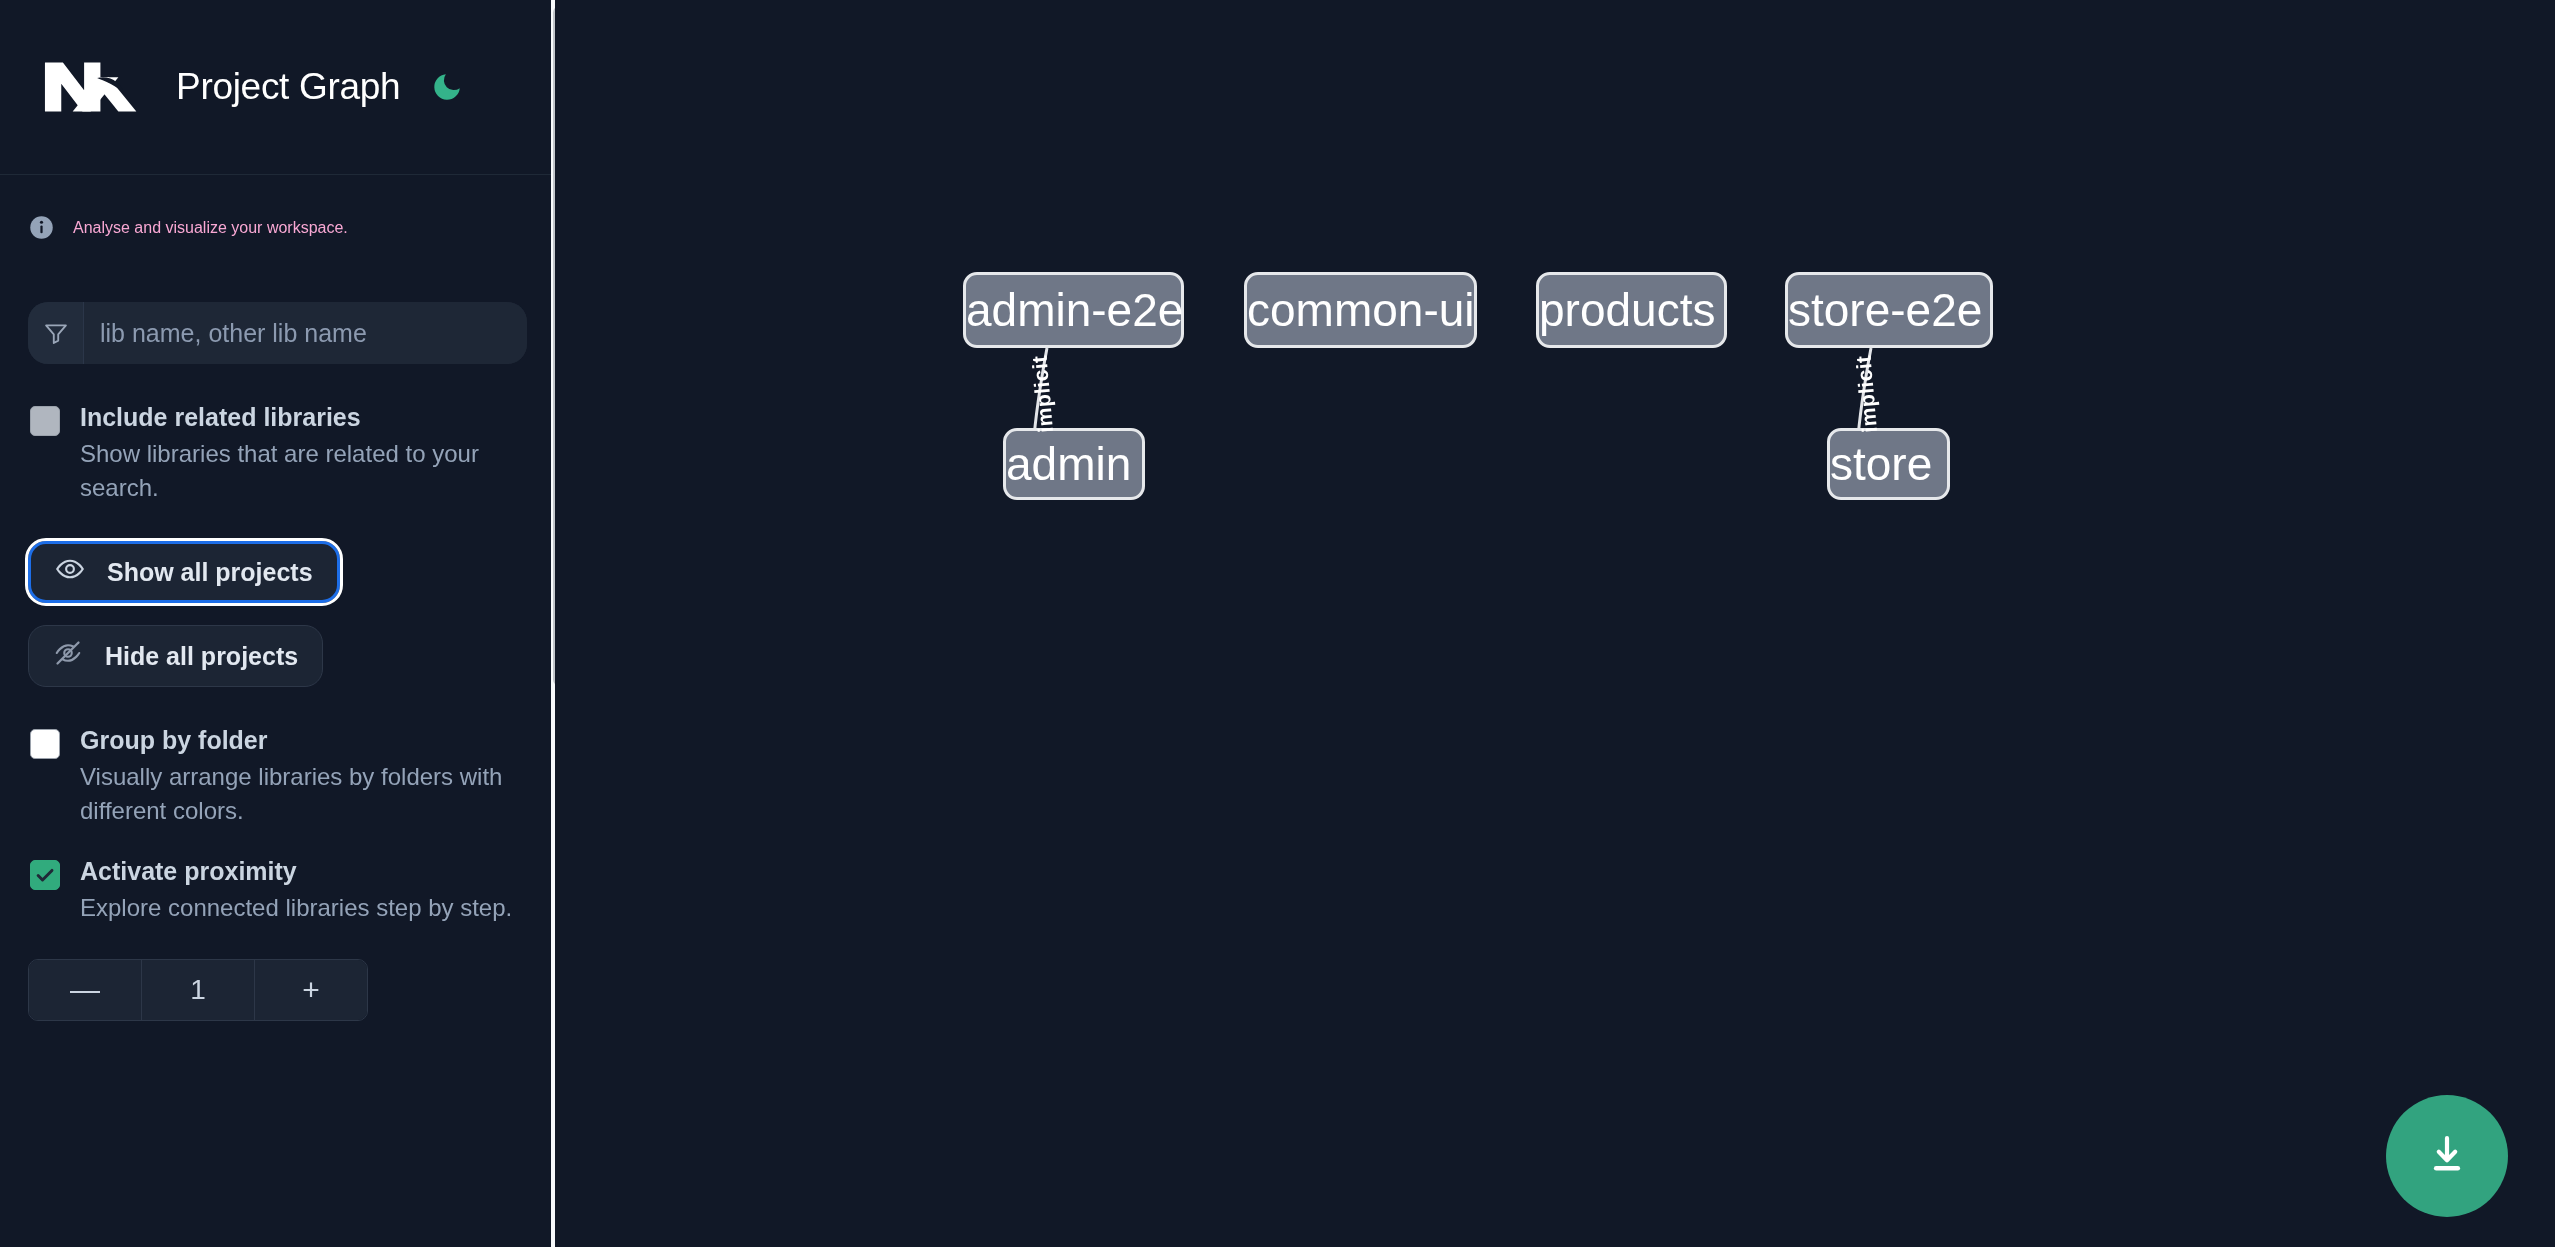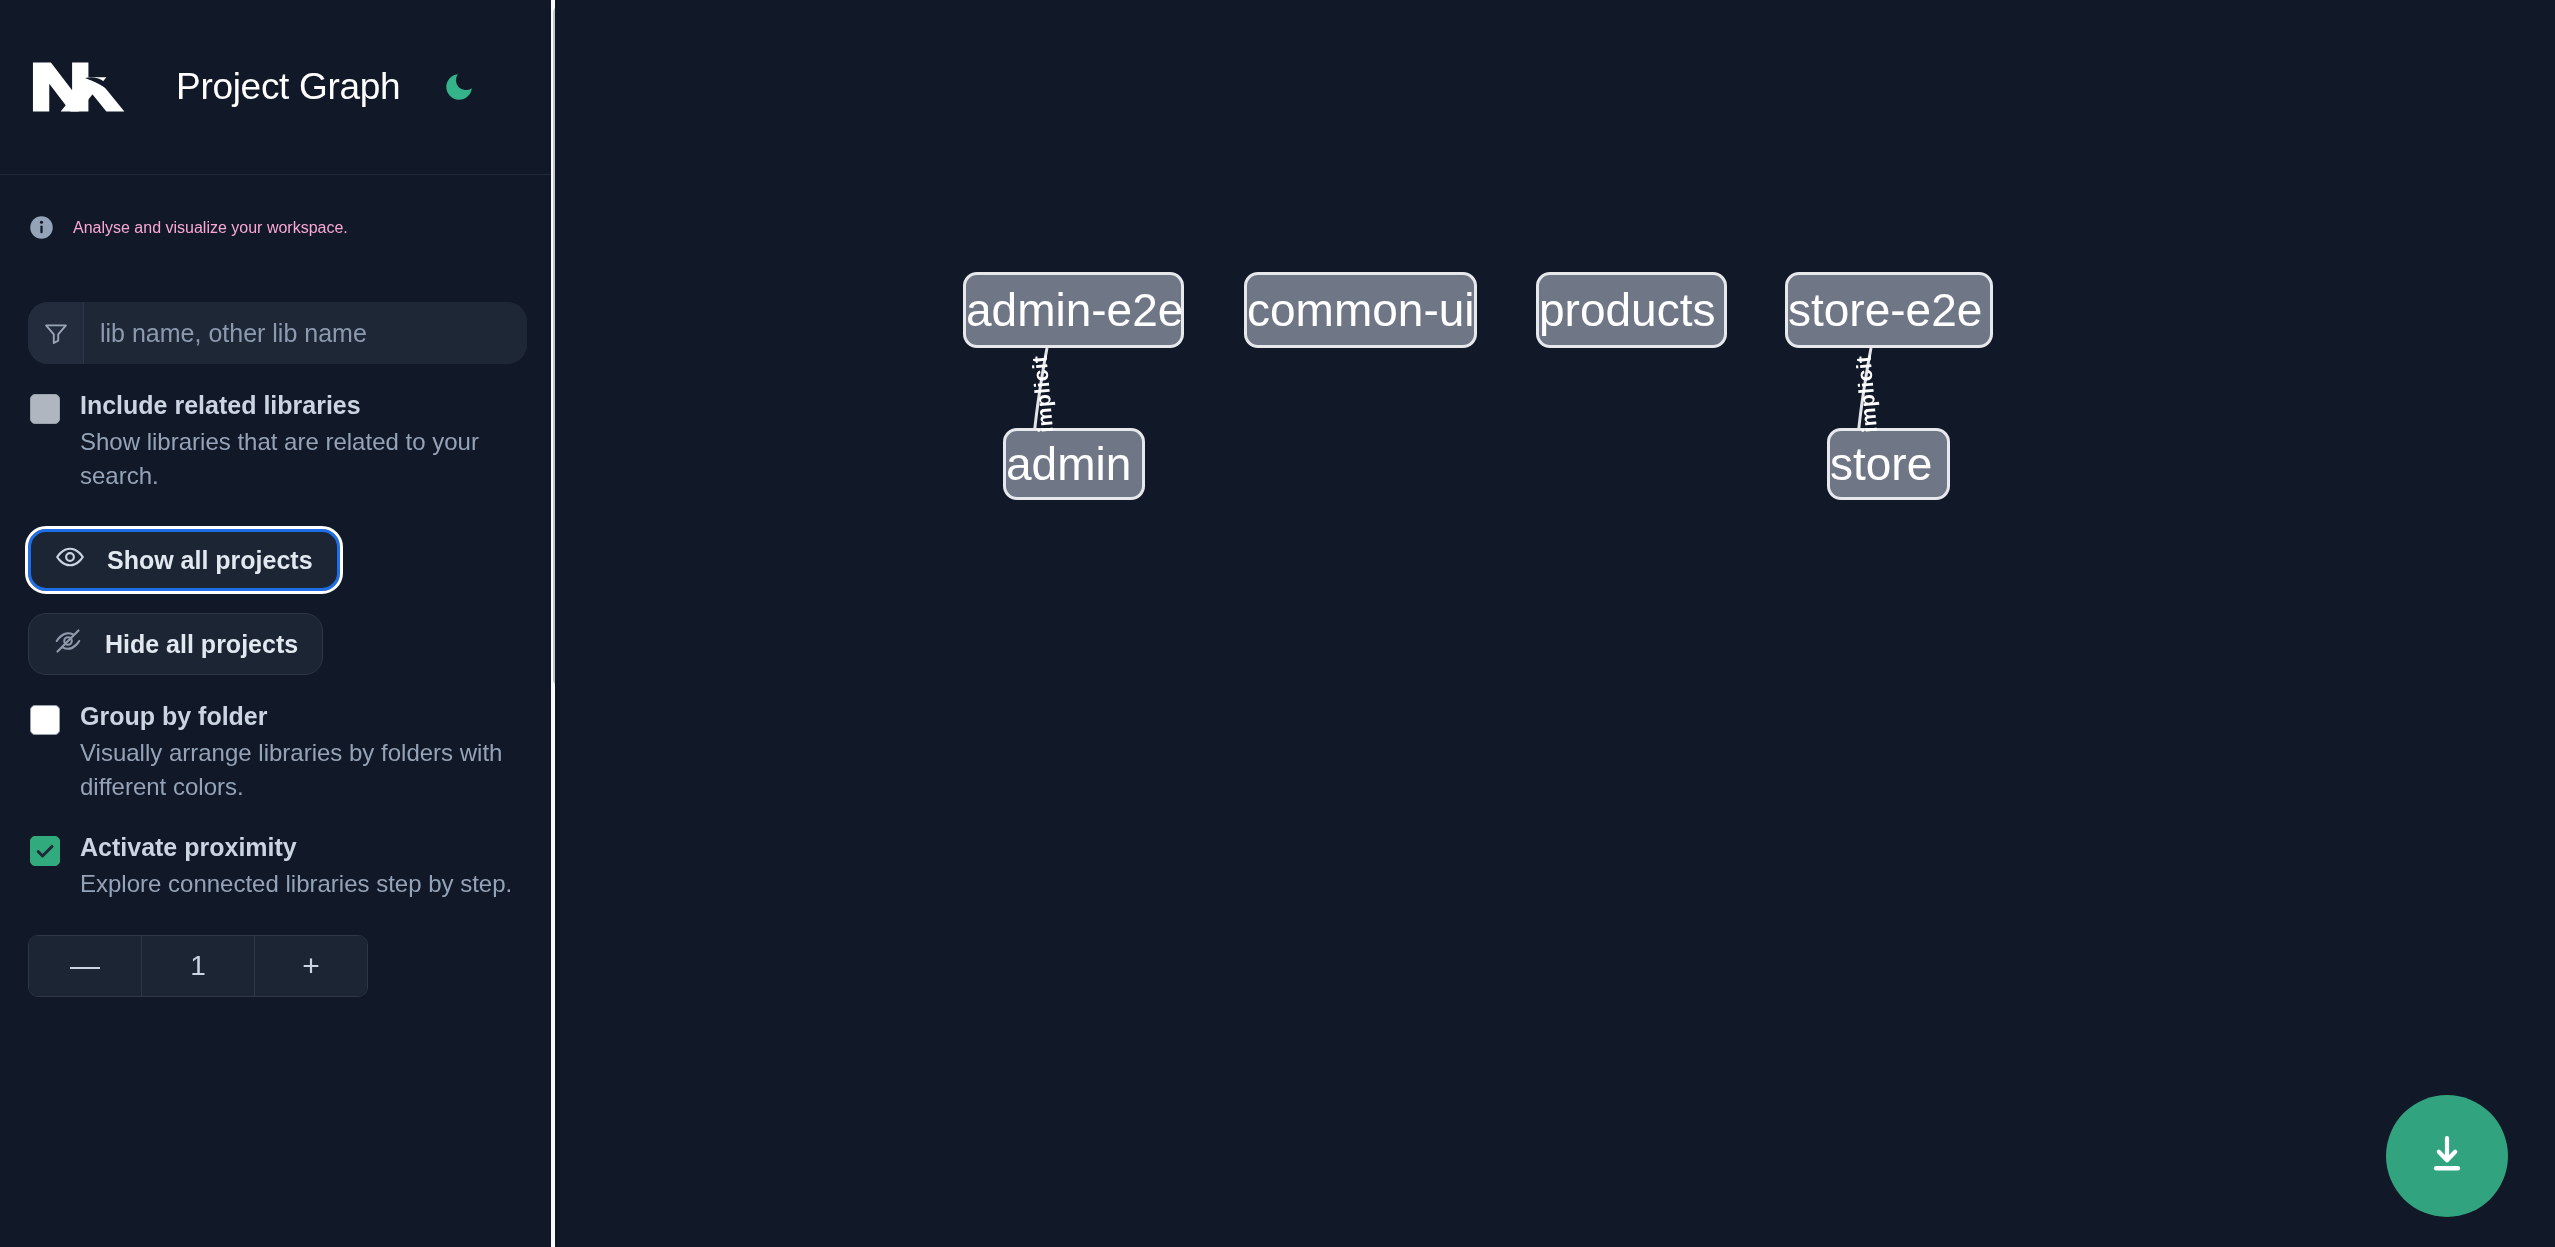--- a/index.html
+++ b/index.html
@@ -24,23 +24,23 @@
     width: 555px;
     height: 1247px;
     background: #111827;
     flex: 0 0 555px;
     overflow: hidden;
   }
   .sidebar-header {
     height: 175px;
     display: flex;
     align-items: center;
-    padding: 0 0 0 28px;
+    padding: 0 0 0 40px;
     border-bottom: 1px solid #1f2937;
-    gap: 12px;
+    gap: 0;
   }
   .nx-logo {
     width: 98px;
     height: 62px;
     flex: 0 0 98px;
     display: block;
   }
   .app-title {
     font-size: 37px;
     font-weight: 500;
@@ -108,21 +108,21 @@
     font-size: 25px;
     font-family: "Liberation Sans", sans-serif;
     padding: 0 16px;
   }
   .search-input::placeholder { color: #8c9ab0; }
 
   
   .check-block {
     display: flex;
     gap: 20px;
-    margin-top: 24px;
+    margin-top: 36px;
     padding-left: 2px;
   }
   .check-block.tight { margin-top: 26px; }
   .cb {
     flex: 0 0 30px;
     width: 30px;
     height: 30px;
     border-radius: 5px;
     margin-top: 6px;
     cursor: pointer;

